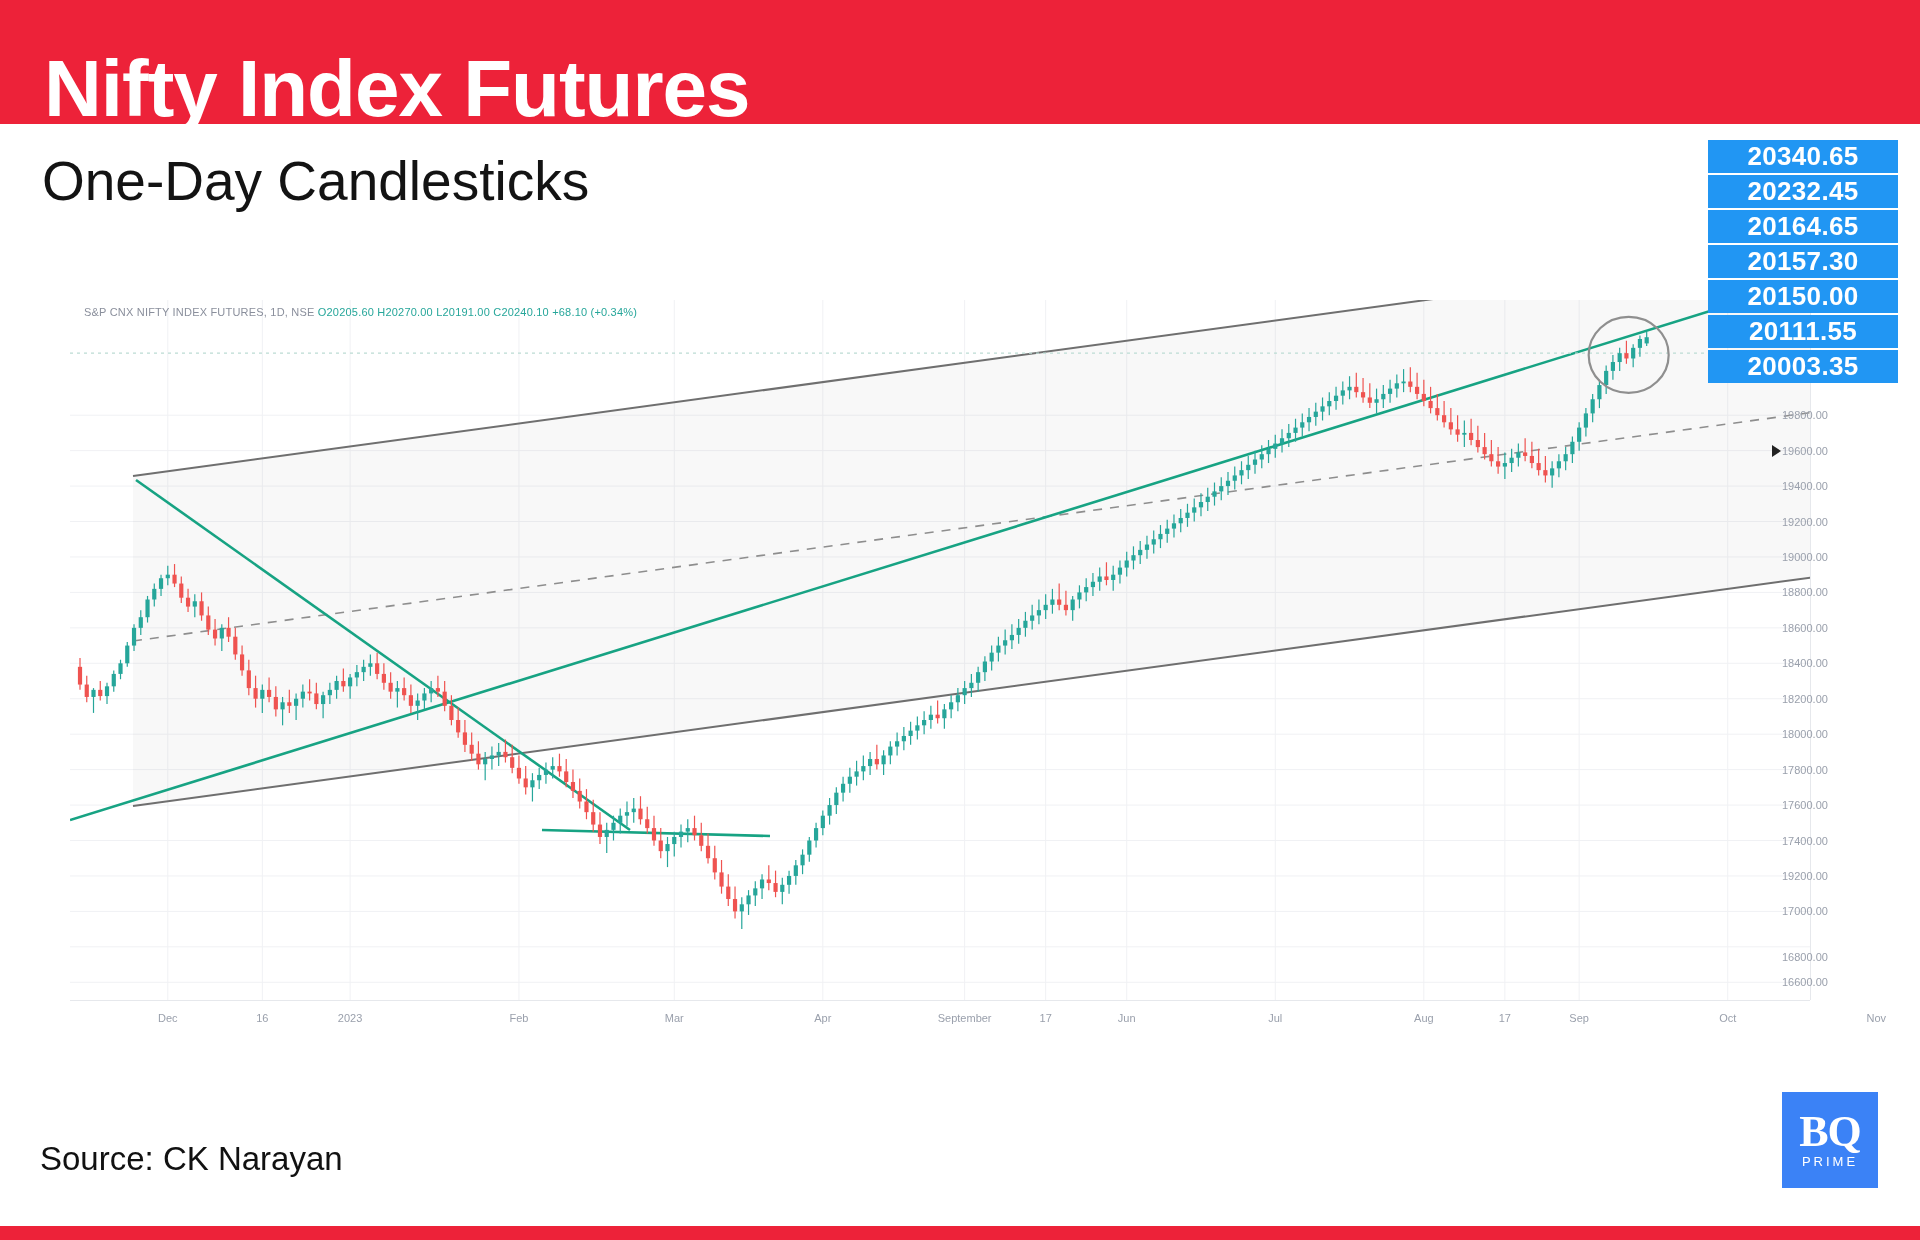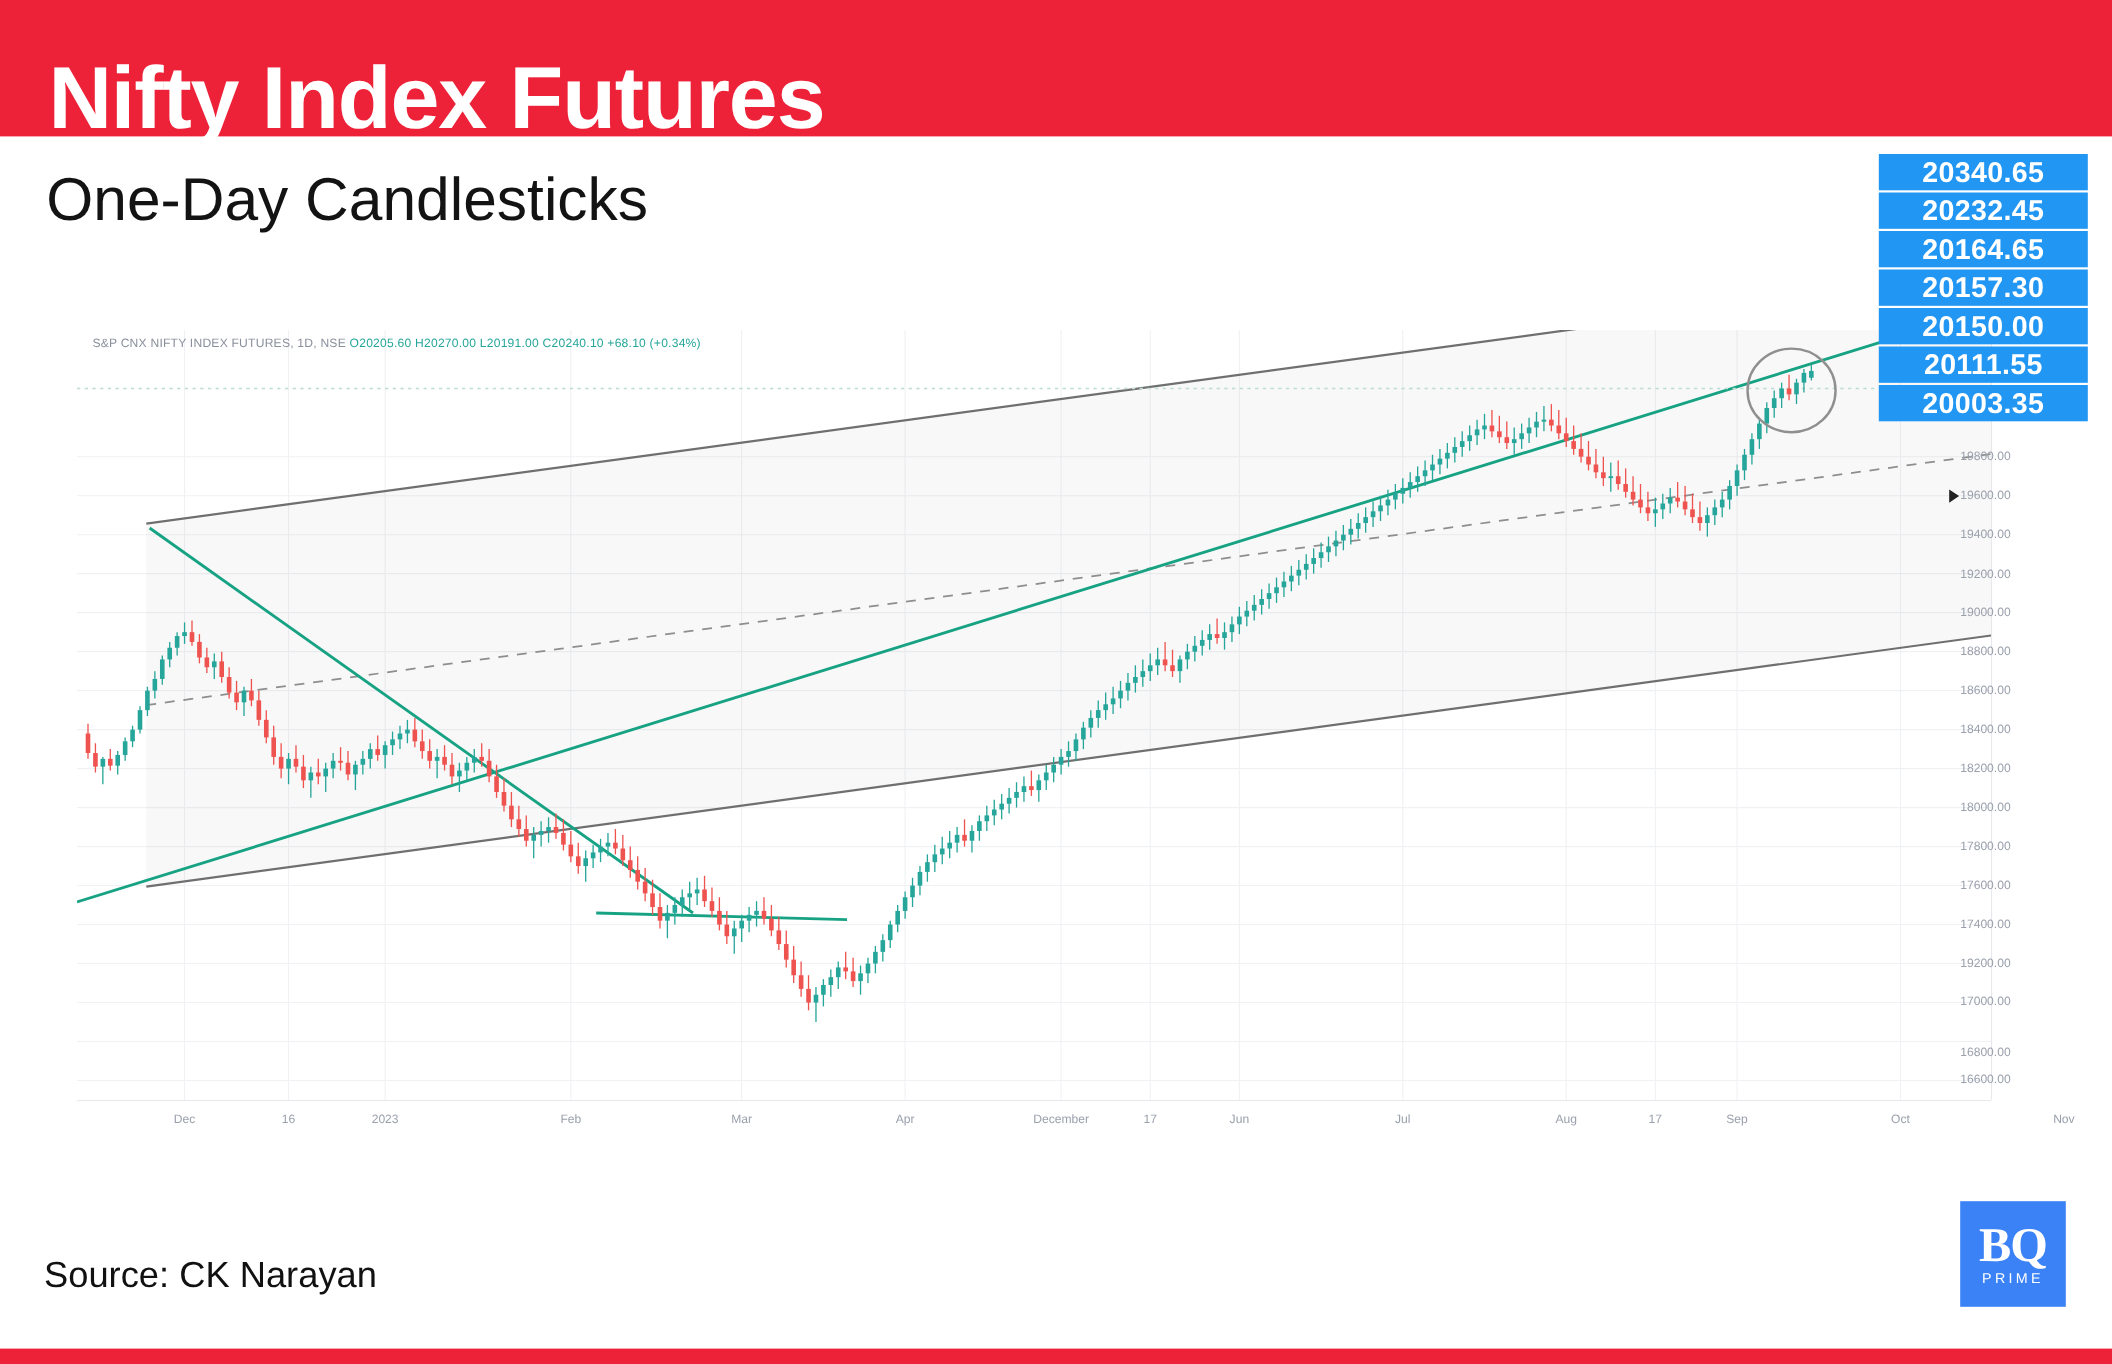--- a/index.html
+++ b/index.html
@@ -677,21 +677,21 @@
       <div class="ytick" style="top: 682.278px;">16600.00</div>
       <div class="ymarker" style="top: 150.633px;"></div>
     </div>
   <div class="xaxis" id="xaxis">
       <div class="xtick" style="left: 97.7882px;">Dec</div>
       <div class="xtick" style="left: 192.329px;">16</div>
       <div class="xtick" style="left: 280.118px;">2023</div>
       <div class="xtick" style="left: 448.941px;">Feb</div>
       <div class="xtick" style="left: 604.259px;">Mar</div>
       <div class="xtick" style="left: 752.824px;">Apr</div>
-      <div class="xtick" style="left: 894.635px;">December</div>
+      <div class="xtick" style="left: 894.635px;">September</div>
       <div class="xtick" style="left: 975.671px;">17</div>
       <div class="xtick" style="left: 1056.71px;">Jun</div>
       <div class="xtick" style="left: 1205.27px; text-align: right;">Jul</div>
       <div class="xtick" style="left: 1353.84px;">Aug</div>
       <div class="xtick" style="left: 1434.87px;">17</div>
       <div class="xtick" style="left: 1509.15px;">Sep</div>
       <div class="xtick" style="left: 1657.72px;">Oct</div>
       <div class="xtick" style="left: 1806.28px;">Nov</div>
     </div>
 </div>

